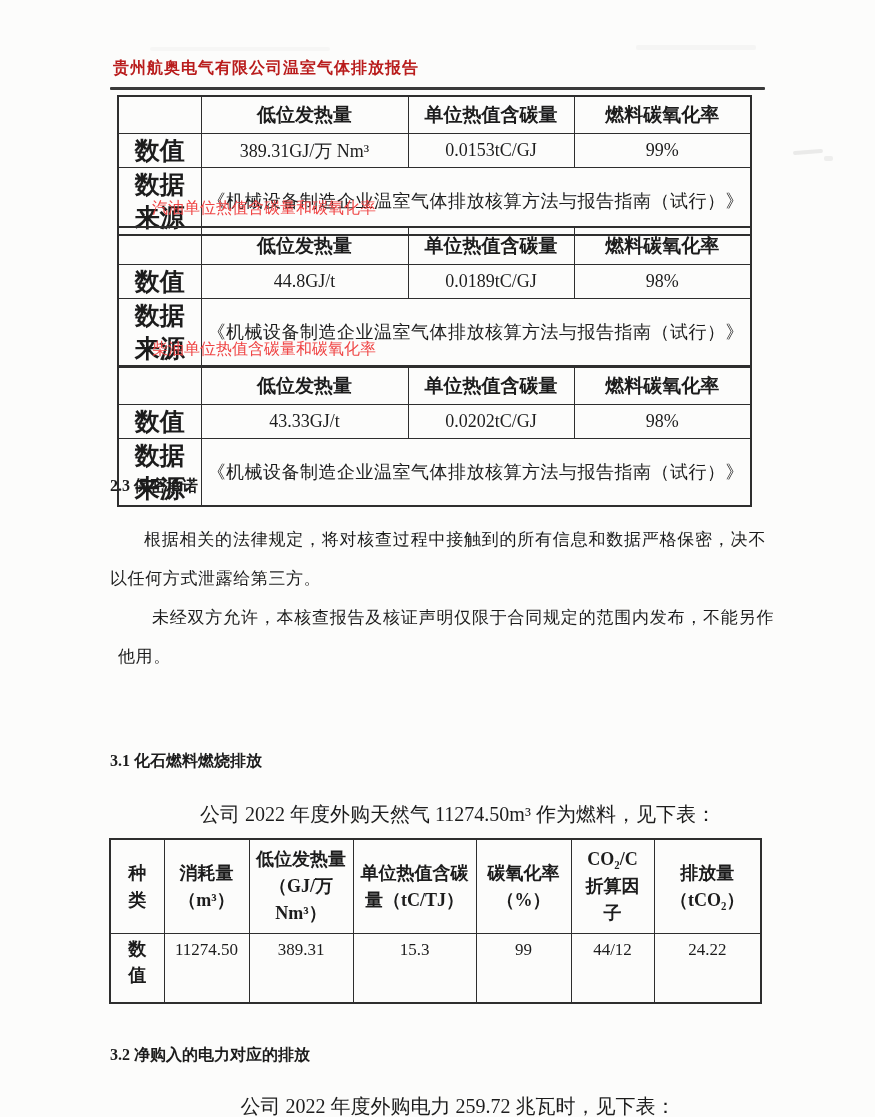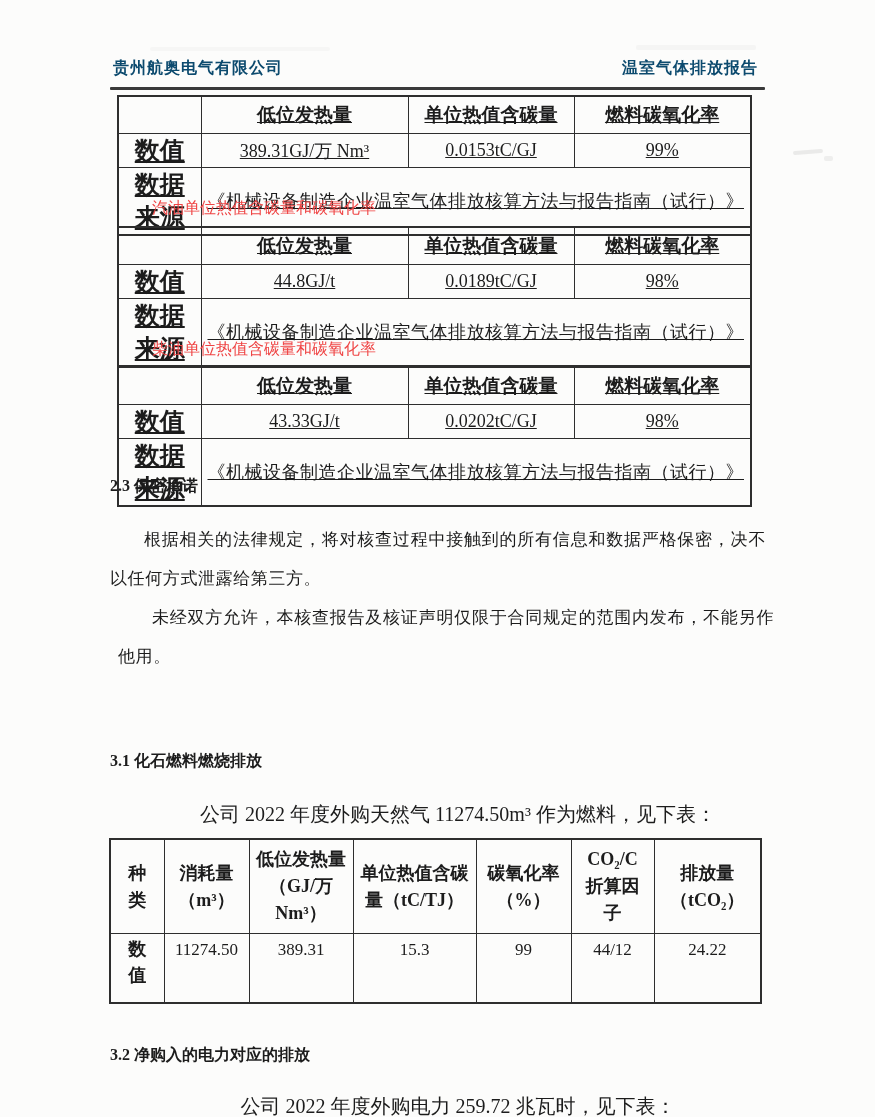--- a/index.html
+++ b/index.html
@@ -8,30 +8,30 @@
     width:875px;height:1117px;
     margin:0 auto;
     background:#fcfcfb;
     font-family:"Liberation Serif","DejaVu Serif",serif;
     color:#1c1c1c;
     overflow:hidden;
   }
   
   .doc-header{
     position:absolute;top:58px;left:113px;width:645px;
-    display:flex;justify-content:space-between;
-    font-size:16px;font-weight:bold;letter-spacing:1px;color:#0c4a6e;
+    display:flex;
+    font-size:16px;font-weight:bold;letter-spacing:1px;color:#b91c1c;
   }
   .header-rule{
     position:absolute;top:87px;left:110px;width:655px;height:3px;
     background:#3a3a3a;border-radius:1px;
   }
   
   table{border-collapse:collapse;table-layout:fixed;position:absolute;background:transparent;}
-  .ftable{left:117px;width:633px;border:2.5px solid #2e2e2e;text-decoration:underline;}
+  .ftable{left:117px;width:633px;border:2.5px solid #2e2e2e;}
   .ftable td{
     border:1.5px solid #2e2e2e;text-align:center;vertical-align:middle;
     padding:0 4px;font-size:18px;overflow:hidden;
   }
   .ftable tr.hrow td{font-weight:bold;font-size:19px;height:36px;}
   .ftable tr.vrow td{height:33px;}
   .ftable tr.srow td{height:34px;}
   .ftable td.rlabel{font-weight:bold;font-size:25px;}
   .ftable td.source{font-size:18px;letter-spacing:.5px;}
   .t1{top:95px;} .t2{top:226px;} .t3{top:366px;}

